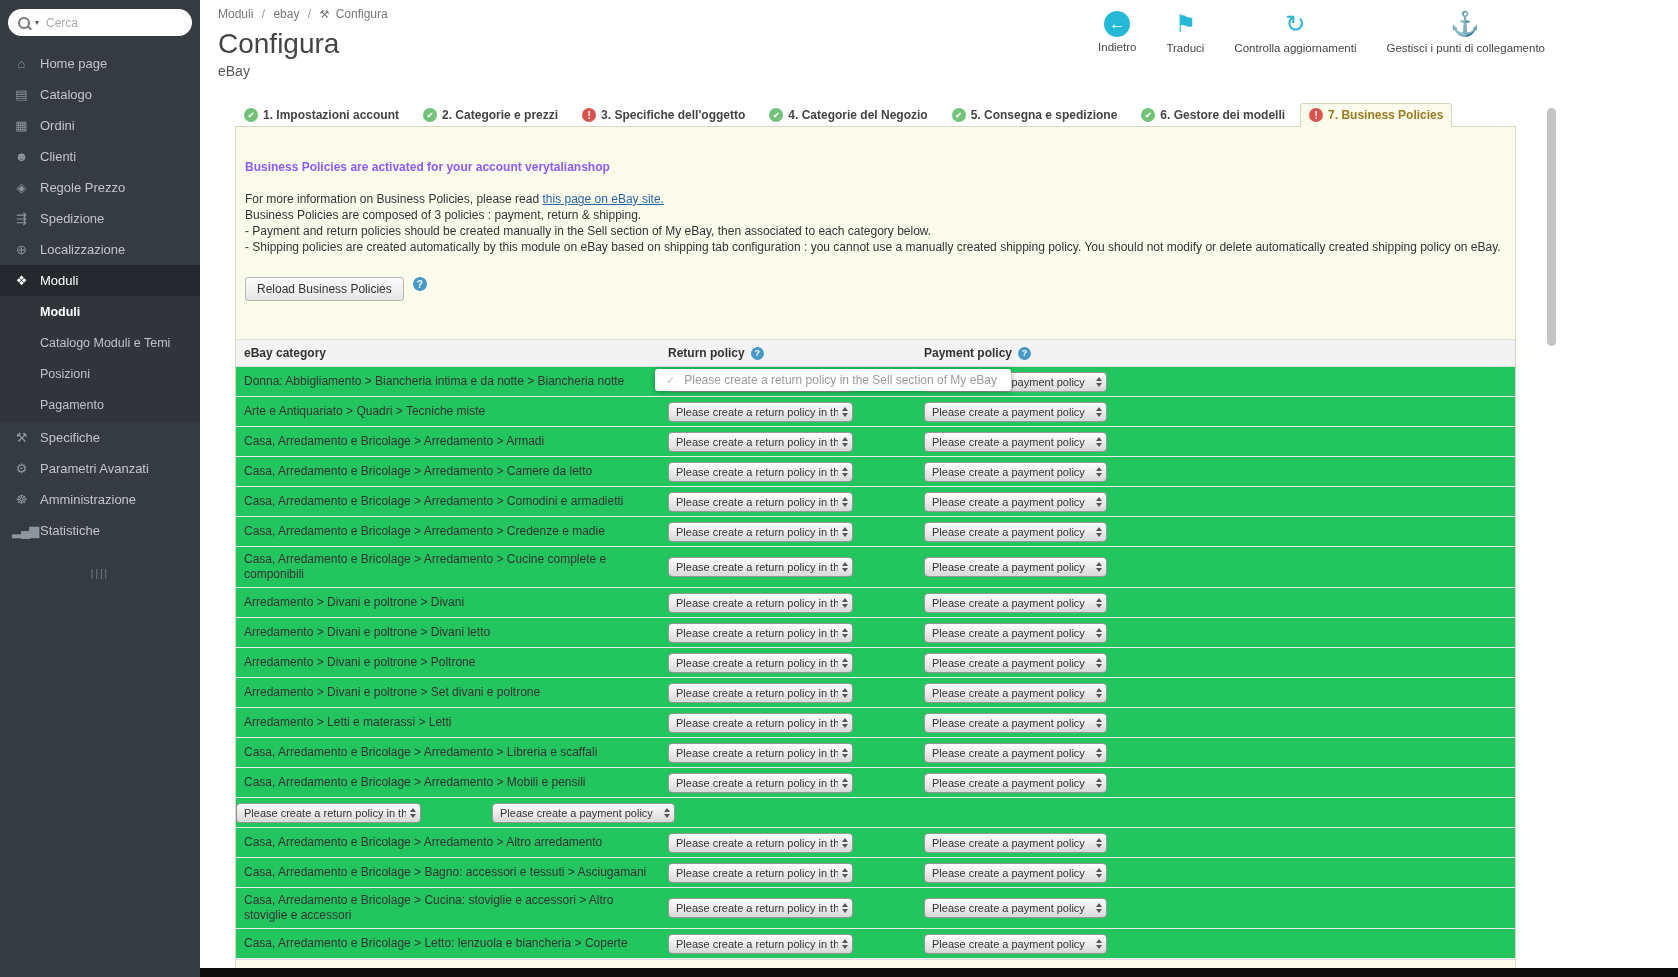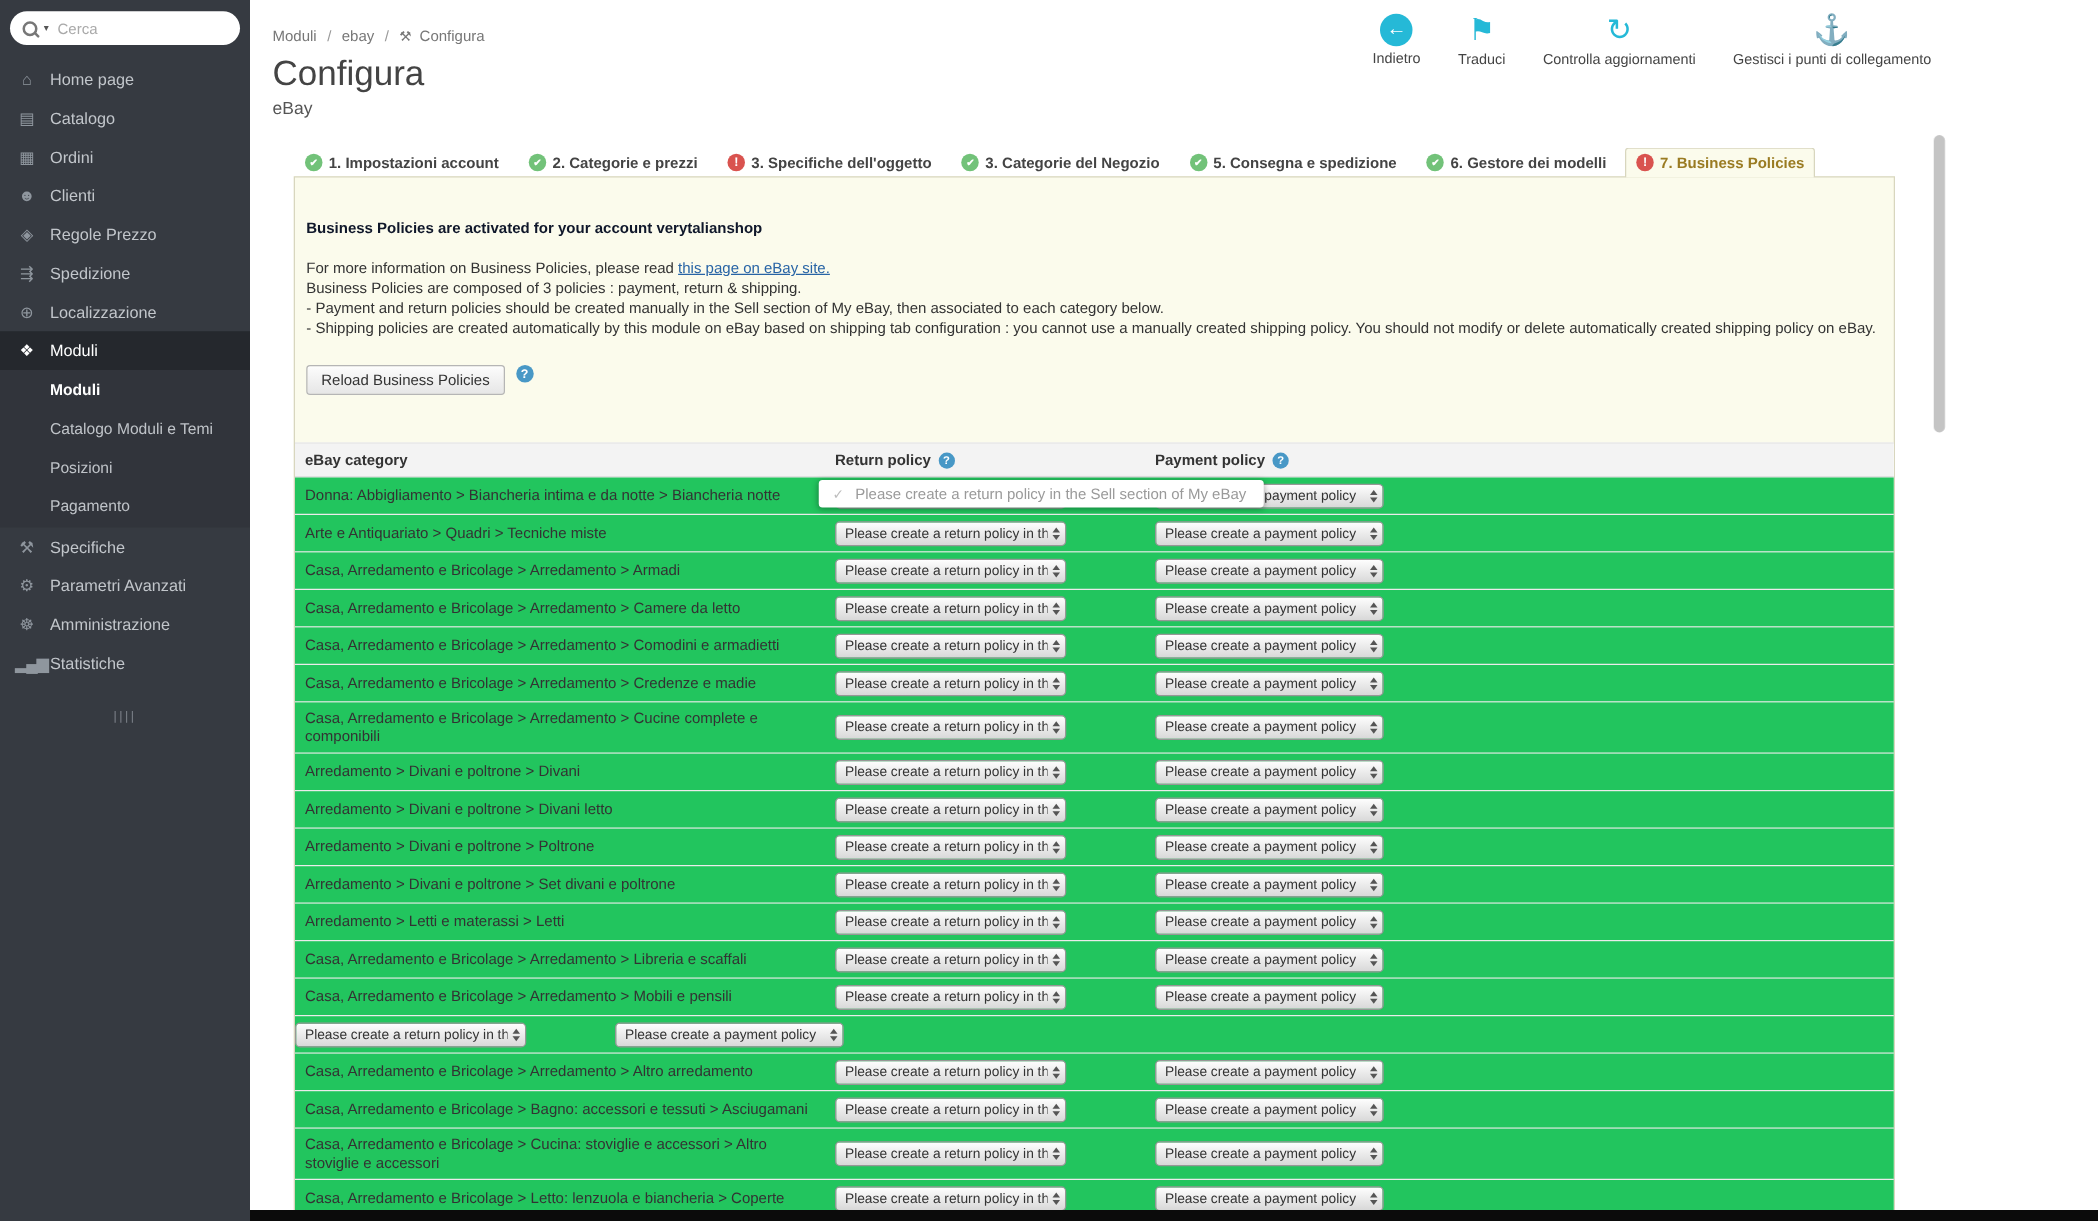--- a/index.html
+++ b/index.html
@@ -18,40 +18,40 @@
   .side-item{display:flex;align-items:center;height:31px;padding:0 12px;color:#C2C6CB;font-size:13px;cursor:pointer;gap:10px;}
   .side-item.active{background:#25282D;color:#fff;}
   .side-icon{width:18px;text-align:center;font-size:13px;color:#8F969E;flex:none;overflow:visible;letter-spacing:-1px;}
   .side-item.active .side-icon{color:#fff;}
   .submenu{background:#31343B;padding:1px 0;}
   .sub-item{height:31px;line-height:31px;padding-left:40px;font-size:12.5px;color:#BFC3C8;cursor:pointer;}
   .sub-item.current{color:#fff;font-weight:bold;}
   .collapse{margin-top:22px;text-align:center;color:#7d828a;font-size:10px;letter-spacing:2px;cursor:pointer;}
   
   .main{margin-left:200px;position:relative;}
-  .breadcrumb{padding:22px 0 0 18px;font-size:12px;color:#777;}
+  .breadcrumb{padding:7px 0 0 18px;font-size:12px;color:#777;}
   .bc-link{cursor:pointer;}
   .bc-sep{margin:0 5px;color:#999;}
   .bc-wrench{font-size:11px;margin-right:3px;color:#777;}
   .page-title{margin:7px 0 0 18px;font-size:28px;font-weight:400;color:#444;}
   .page-sub{margin:3px 0 0 18px;font-size:14px;color:#555;}
   .toolbar{position:absolute;top:10px;right:133px;display:flex;gap:30px;align-items:flex-start;}
   .tool-btn{display:flex;flex-direction:column;align-items:center;gap:4px;font-size:11.5px;color:#444;cursor:pointer;max-width:160px;text-align:center;}
   .tool-icon{font-size:24px;color:#25B9D7;height:28px;display:flex;align-items:center;justify-content:center;}
   .tool-icon.back{width:26px;height:26px;border-radius:50%;background:#25B9D7;color:#fff;font-size:16px;margin-top:1px;}
   
   .tab-bar{display:flex;gap:6px;margin:24px 0 0 35px;align-items:flex-end;position:relative;z-index:2;}
   .tab{display:flex;align-items:center;gap:5px;padding:4px 8px;font-size:12px;font-weight:bold;color:#444;cursor:pointer;border:1px solid transparent;border-bottom:none;border-radius:3px 3px 0 0;}
   .tab.active{background:#FBFBEC;border-color:#D8D6BE;color:#9A7B22;margin-bottom:-1px;padding-bottom:5px;}
   .badge{width:14px;height:14px;border-radius:50%;color:#fff;display:inline-flex;align-items:center;justify-content:center;flex:none;}
   .badge.ok{background:#72C279;font-size:8px;}
   .badge.err{background:#D9534F;font-size:10px;font-weight:bold;}
   
   .panel{margin-left:35px;width:1281px;background:#FBFBEC;border:1px solid #D8D6BE;box-sizing:border-box;position:relative;z-index:1;padding-bottom:40px;}
-  .panel-heading{margin:33px 9px 0 9px;font-size:12px;font-weight:bold;color:#0f172a;}
+  .panel-heading{margin:33px 9px 0 9px;font-size:12px;font-weight:bold;color:#8b5cf6;}
   .panel-text{margin:17px 9px 0 9px;font-size:12px;color:#333;line-height:16px;}
   .link{color:#2864A5;text-decoration:underline;cursor:pointer;}
   .reload-row{margin:22px 0 0 9px;display:flex;gap:9px;}
   .btn{font-family:"Liberation Sans",sans-serif;font-size:12px;color:#333;background:linear-gradient(#FCFCFC,#E6E6E6);border:1px solid #B5B5B5;border-radius:3px;padding:4px 11px;cursor:pointer;box-shadow:0 1px 0 rgba(255,255,255,.6) inset;}
   .help{width:14px;height:14px;border-radius:50%;background:#4898C6;color:#fff;font-size:10px;font-weight:bold;display:inline-flex;align-items:center;justify-content:center;cursor:pointer;flex:none;}
   .help.sm{width:13px;height:13px;font-size:9px;margin-left:6px;}
   
   .table{margin:38px 0 0 0;background:#fff;border:1px solid #DFDFDF;border-left:none;border-right:none;position:relative;}
   .thead{display:flex;align-items:center;background:#F3F3F3;border-bottom:1px solid #D9D9D9;height:26px;font-size:12px;font-weight:bold;color:#333;}
   .tcell{box-sizing:border-box;}
@@ -182,21 +182,21 @@
       <div class="tab">
         <span class="badge ok">✔</span>
         <span class="tab-label">2. Categorie e prezzi</span>
       </div>
       <div class="tab">
         <span class="badge err">!</span>
         <span class="tab-label">3. Specifiche dell'oggetto</span>
       </div>
       <div class="tab">
         <span class="badge ok">✔</span>
-        <span class="tab-label">3. Categorie del Negozio</span>
+        <span class="tab-label">4. Categorie del Negozio</span>
       </div>
       <div class="tab">
         <span class="badge ok">✔</span>
         <span class="tab-label">5. Consegna e spedizione</span>
       </div>
       <div class="tab">
         <span class="badge ok">✔</span>
         <span class="tab-label">6. Gestore dei modelli</span>
       </div>
       <div class="tab active">

